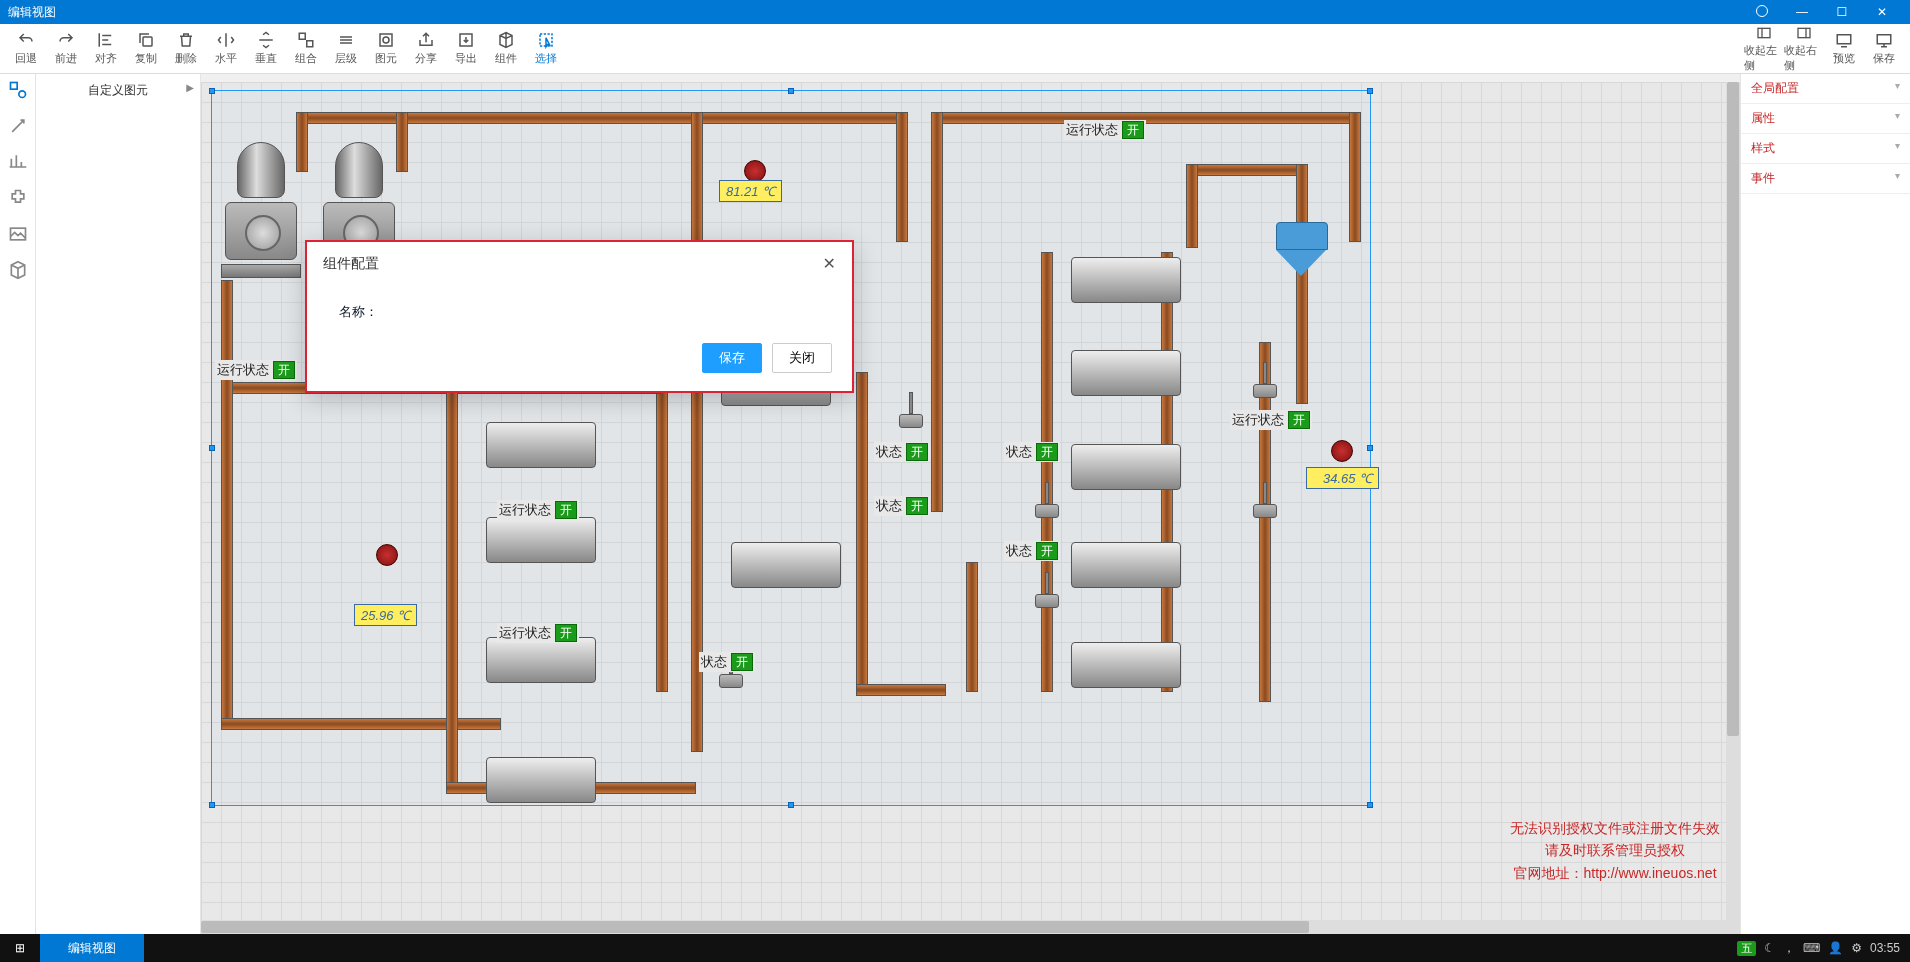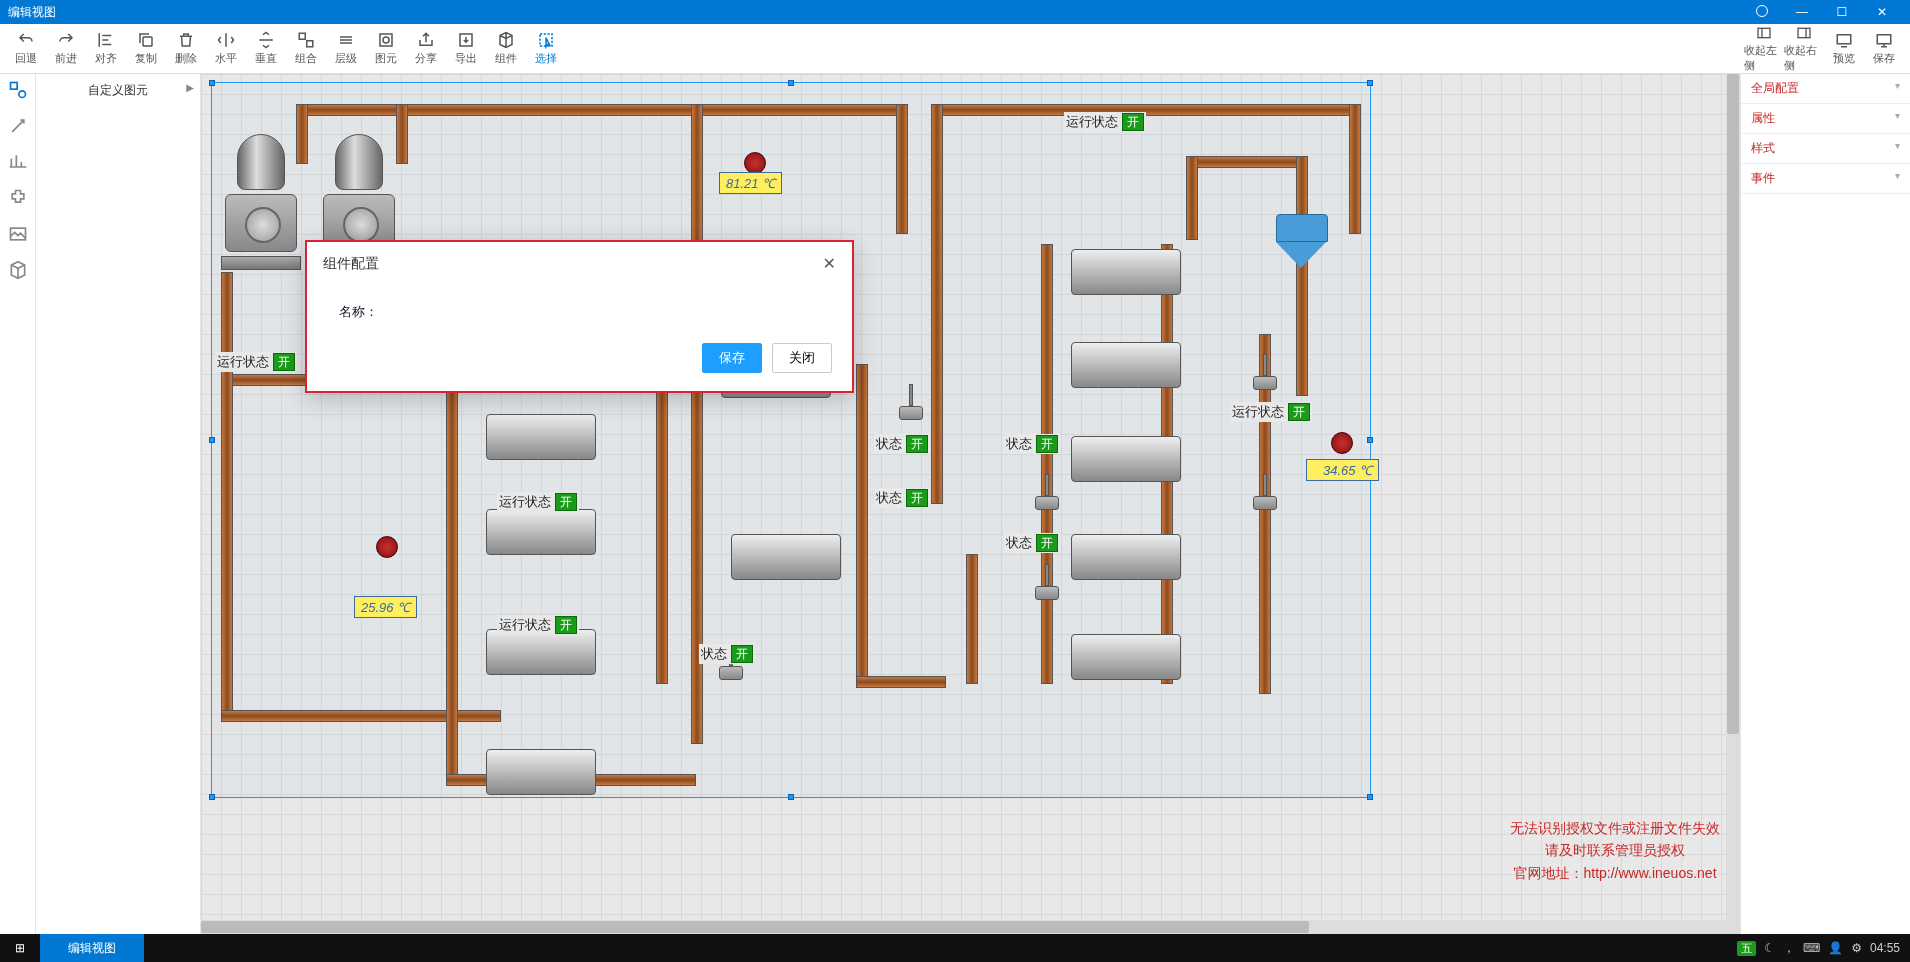--- a/index.html
+++ b/index.html
@@ -24,20 +24,21 @@
 .left-rail .rail-icon { width: 20px; height: 20px; color: #0078d4; cursor: pointer; }
 .left-rail .rail-icon.gray { color: #888; }
 
 .left-panel { width: 165px; background: #fff; border-right: 1px solid #e5e5e5; padding: 8px 10px; font-size: 12px; color: #333; position: relative; text-align: center; }
 .left-panel .collapse-arrow { position: absolute; right: 6px; top: 8px; color: #888; font-size: 10px; }
 
 .canvas-wrap { flex: 1; position: relative; overflow: hidden; }
 .canvas { position: absolute; inset: 0; background: #e8e8e8;
   background-image: linear-gradient(#d8d8d8 1px, transparent 1px), linear-gradient(90deg, #d8d8d8 1px, transparent 1px);
   background-size: 20px 20px;
+  margin-top: 8px;
 }
 .sel-box { position: absolute; border: 1px solid #2196f3; background: rgba(100,180,255,0.04); }
 .sel-handle { position: absolute; width: 6px; height: 6px; background: #2196f3; border: 1px solid #0b63b8; }
 
 
 .pipe { position: absolute; background: linear-gradient(#c87840, #8a4a20 50%, #c87840); border: 1px solid #555; }
 .pipe.v { background: linear-gradient(90deg, #c87840, #8a4a20 50%, #c87840); }
 
 
 .pump { position: absolute; width: 80px; height: 140px; }
@@ -482,15 +483,15 @@
 <div class="taskbar">
   <div class="start">⊞</div>
   <div class="task-item">编辑视图</div>
   <div class="tray">
     <span class="ime">五</span>
     <span>☾</span>
     <span>，</span>
     <span>⌨</span>
     <span>👤</span>
     <span>⚙</span>
-    <span>04:55</span>
+    <span>03:55</span>
   </div>
 </div>
 
 </body></html>

